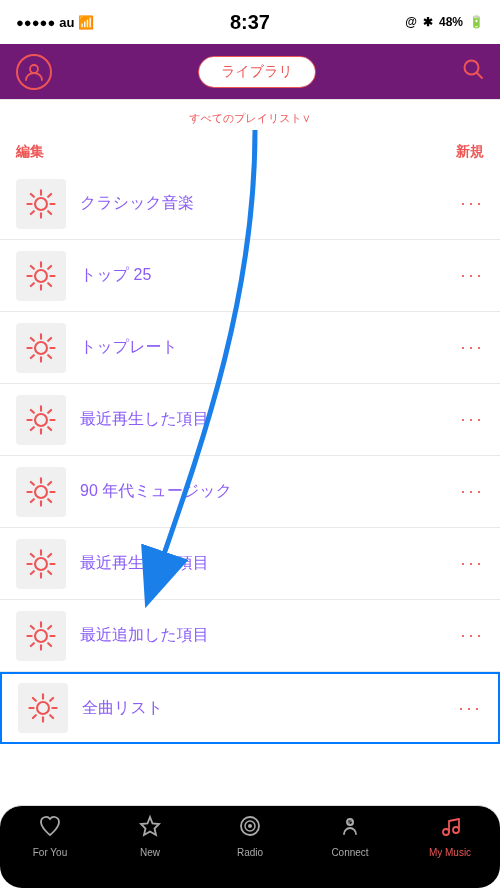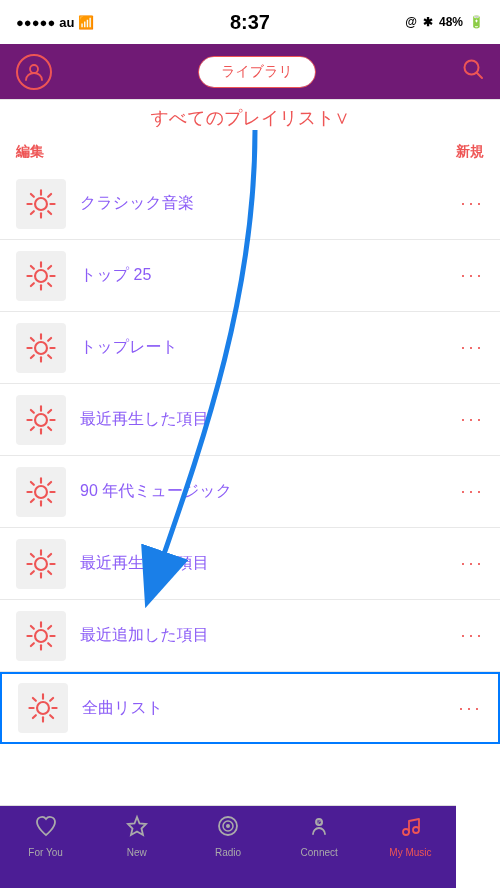--- a/index.html
+++ b/index.html
@@ -77,21 +77,21 @@
     
     .subtitle-bar {
       height: 36px;
       display: flex;
       align-items: center;
       justify-content: center;
       background: #fff;
     }
     .subtitle-text {
       color: #e55;
-      font-size: 18px;
+      font-size: 11px;
     }
 
     
     .edit-bar {
       height: 32px;
       display: flex;
       align-items: center;
       justify-content: space-between;
       padding: 0 16px;
       background: #fff;
@@ -157,27 +157,28 @@
       height: 600px;
       pointer-events: none;
       z-index: 10;
     }
 
     
     .tab-bar {
       position: absolute;
       bottom: 0;
       left: 0;
-      width: 456px;
+      width: 500px;
       height: 83px;
-      background: #4c1d95;
+      background: #000000;
       border-top: 1px solid #ddd;
       display: flex;
       align-items: flex-start;
       padding-top: 8px;
+      border-radius: 22px;
     }
     .tab-item {
       flex: 1;
       display: flex;
       flex-direction: column;
       align-items: center;
       gap: 3px;
       cursor: pointer;
     }
     .tab-icon {

